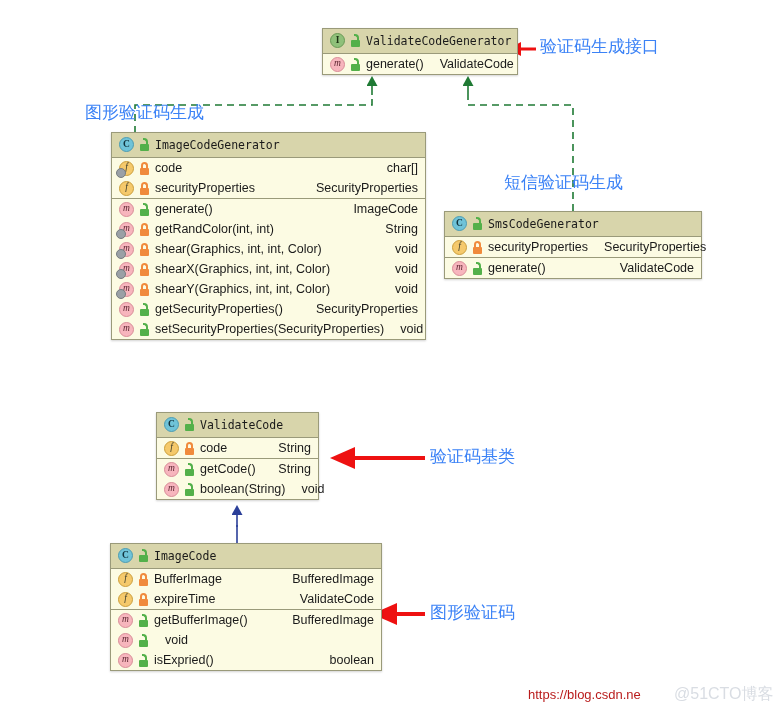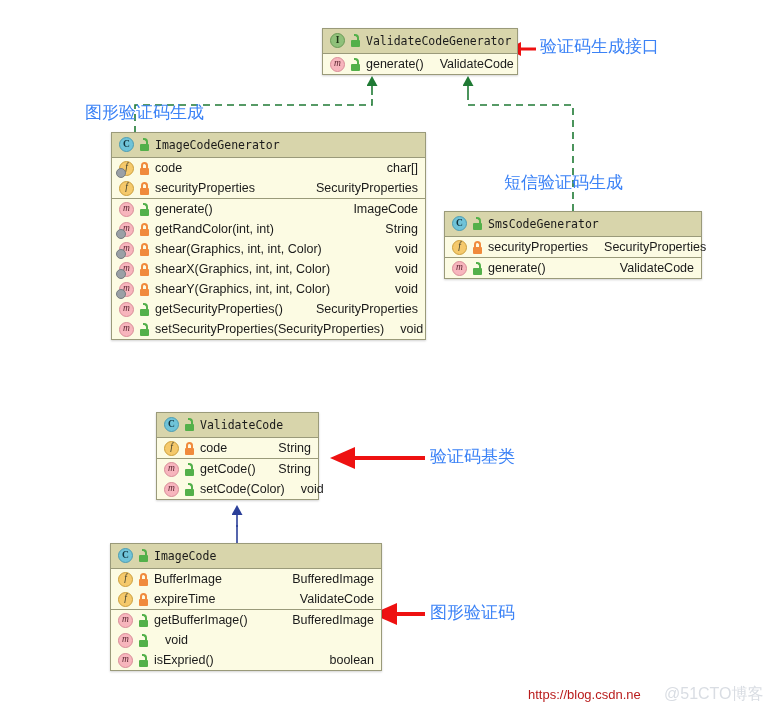--- a/index.html
+++ b/index.html
@@ -122,21 +122,21 @@
   
   .conn { position: absolute; z-index: 2; }
   .watermark {
     position: absolute;
     font-family: "Liberation Sans", sans-serif;
     font-size: 13px;
     color: #b91c1c;
     white-space: nowrap;
     z-index: 1;
   }
-  .watermark.wm2 { color: #d9dde3; font-size: 16px; }
+  .watermark.wm2 { color: #d9dde3; font-size: 16px; margin-left: 10px; }
 </style>
 </head>
 <body>
 
 <svg class="conn" style="left:0; top:0;" width="782" height="711">
   <defs>
     <marker id="greenTri" markerWidth="11" markerHeight="11" refX="2" refY="5.5" orient="auto" markerUnits="userSpaceOnUse">
       <path d="M0,0 L0,11 L10,5.5 z" fill="#1f7a34"></path>
     </marker>
     <marker id="blueTri" markerWidth="11" markerHeight="11" refX="2" refY="5.5" orient="auto" markerUnits="userSpaceOnUse">
@@ -408,21 +408,21 @@
       <span class="mtype">String</span>
     </div>
     <div class="uml-row">
       <span class="ico ico-method">
           <span class="ico-circle">m</span>
         </span>
       <span class="lock lock-public">
           <span class="shackle"></span>
           <span class="body"></span>
         </span>
-      <span class="mname">setCode(Color)</span>
+      <span class="mname">boolean(String)</span>
       <span class="spacer" style="flex:0 0 5px;"></span>
       <span class="mtype">void</span>
     </div>
   </div>
 </div>
 
 <div class="uml-box" style="left:110px; top:543px; width:272px;">
   <div class="uml-title">
     <span class="ico ico-class">
       <span class="ico-circle">C</span>

